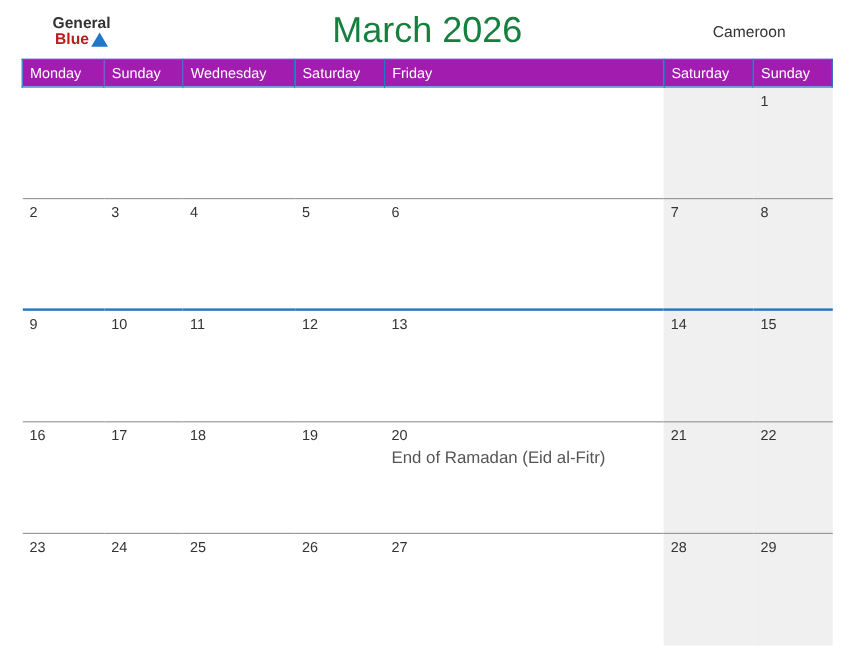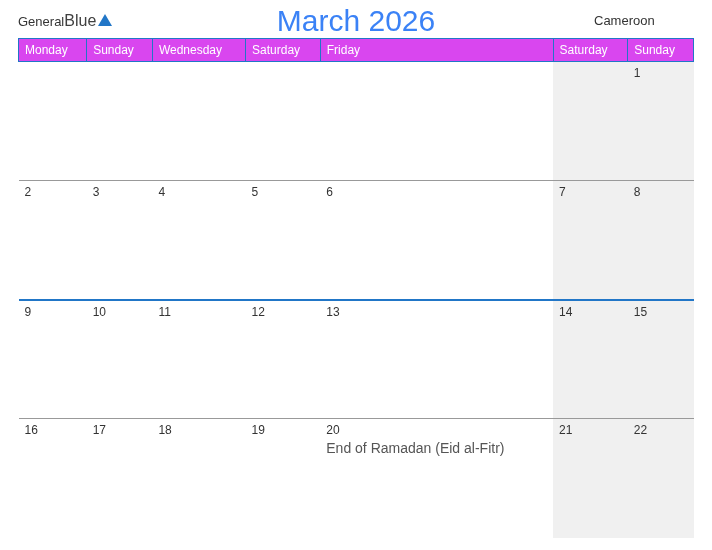--- a/index.html
+++ b/index.html
@@ -18,72 +18,73 @@
       width: 100%;
       display: flex;
       align-items: center;
       justify-content: space-between;
       margin-bottom: 8px;
       position: relative;
     }
 
     .logo {
       display: flex;
-      align-items: flex-end;
-      font-size: 13px;
-      font-weight: normal;
+      flex-direction: column;
+      align-items: center;
+      font-size: 13px;
+      font-weight: bold;
       line-height: 1.1;
       width: 100px;
     }
 
     .logo-general {
       color: #333;
       font-size: 13px;
     }
 
     .logo-blue {
-      color: #404040;
-      font-size: 16px;
+      color: #b91c1c;
+      font-size: 13px;
       display: flex;
       align-items: center;
     }
 
     .logo-triangle {
       width: 0;
       height: 0;
       border-left: 7px solid transparent;
       border-right: 7px solid transparent;
       border-bottom: 12px solid #2176c7;
       margin-left: 2px;
       margin-bottom: 1px;
     }
 
     .title {
       font-size: 30px;
-      color: #3b82f6;
+      color: #15803d;
       font-weight: normal;
       position: absolute;
       left: 50%;
       transform: translateX(-50%);
     }
 
     .country {
       font-size: 13px;
       color: #333;
       width: 100px;
     }
 
     .calendar {
       width: 100%;
       border-collapse: collapse;
       flex: 1;
     }
 
     .calendar thead tr th {
-      background: #d946ef;
+      background: #a21caf;
       color: #fff;
       font-size: 12px;
       font-weight: normal;
       padding: 4px 6px;
       text-align: left;
       border: 1px solid #2176c7;
     }
 
     .calendar tbody tr td {
       border-top: 1px solid #999;
@@ -231,14 +232,37 @@
           <span class="holiday-text">End of Ramadan
 (Eid al-Fitr)</span>
         </td>
         <td class="saturday-col">
           <span class="day-num">21</span>
         </td>
         <td class="sunday-col">
           <span class="day-num">22</span>
         </td>
       </tr>
+      <tr>
+        <td>
+          <span class="day-num">23</span>
+        </td>
+        <td>
+          <span class="day-num">24</span>
+        </td>
+        <td>
+          <span class="day-num">25</span>
+        </td>
+        <td>
+          <span class="day-num">26</span>
+        </td>
+        <td>
+          <span class="day-num">27</span>
+        </td>
+        <td class="saturday-col">
+          <span class="day-num">28</span>
+        </td>
+        <td class="sunday-col">
+          <span class="day-num">29</span>
+        </td>
+      </tr>
     </tbody>
 </table>
 
 </body></html>

